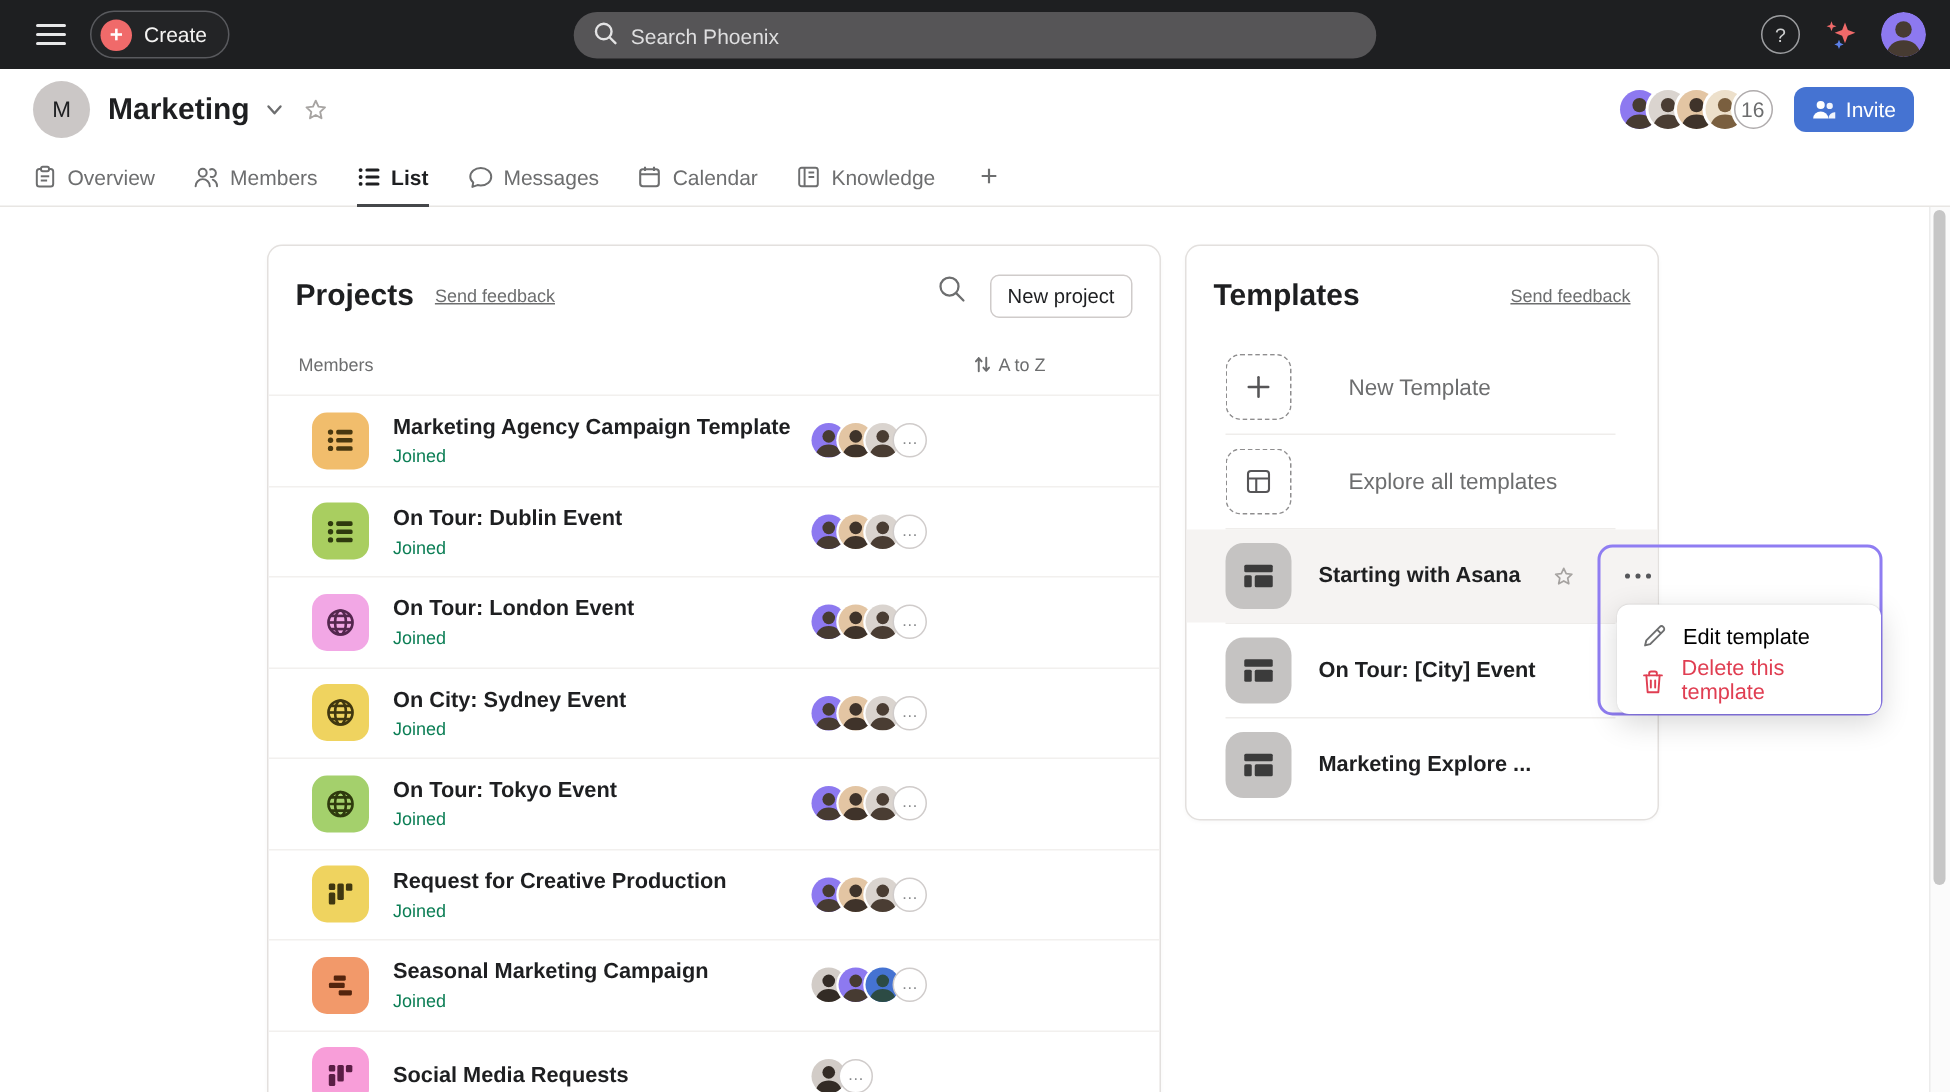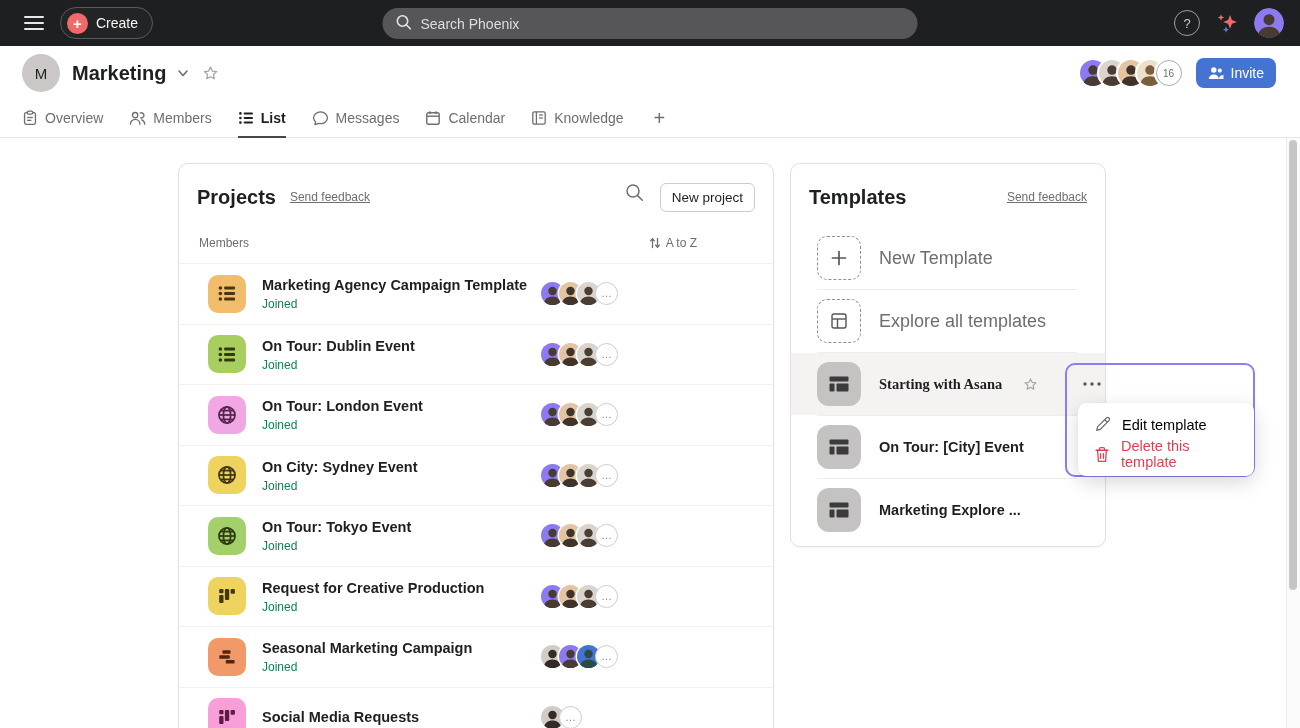--- a/index.html
+++ b/index.html
@@ -26,21 +26,21 @@
   
   .team-header { position:absolute; left:0; top:46px; width:100%; height:54px; display:flex; align-items:center; padding:0 24px 0 22px; background:#fff; }
   .team-initial { width:38px; height:38px; border-radius:50%; background:#cbc7c6; color:#1e1f21; font-size:15px; font-weight:500; display:flex; align-items:center; justify-content:center; margin-right:12px; }
   .team-title { font-size:20px; font-weight:600; color:#1e1f21; }
   .chev { margin-left:11px; color:#6d6e6f; display:flex; cursor:pointer; }
   .hstar { margin-left:13px; color:#a7a4a2; display:flex; cursor:pointer; }
   .team-right { margin-left:auto; display:flex; align-items:center; }
   .avstack { display:flex; align-items:center; }
   .avstack .avatar, .avstack .count-badge { margin-left:-7px; }
   .avstack > :first-child { margin-left:0; }
-  .count-badge { width:26px; height:26px; border-radius:50%; background:#fff; border:1px solid #afabac; box-shadow:0 0 0 2px #fff; color:#6d6e6f; font-size:10px; display:flex; align-items:center; justify-content:center; position:relative; }
+  .count-badge { width:26px; height:26px; border-radius:50%; background:#fff; border:1px solid #afabac; box-shadow:0 0 0 2px #fff; color:#6d6e6f; font-size:14px; display:flex; align-items:center; justify-content:center; position:relative; }
   .invite-btn { margin-left:14px; height:30px; display:flex; align-items:center; gap:7px; background:#4573D2; color:#fff; border:none; border-radius:8px; padding:0 12px; font-size:14px; font-family:inherit; cursor:pointer; }
 
   
   .tabs { position:absolute; left:0; top:100px; width:100%; height:38px; display:flex; align-items:stretch; gap:26px; padding:0 22px; border-bottom:1px solid #e8e6e3; background:#fff; }
   .tab { display:flex; align-items:center; gap:7px; font-size:14px; color:#6d6e6f; border-bottom:2px solid transparent; margin-bottom:-1px; cursor:pointer; }
   .tab.active { color:#1e1f21; font-weight:600; border-bottom-color:#45474a; }
   .tab-add { display:flex; align-items:center; color:#6d6e6f; font-size:20px; cursor:pointer; padding:0 4px; }
 
   
   .card { position:absolute; background:#fff; border:1px solid #e3e0de; border-radius:10px; box-shadow:0 1px 3px rgba(0,0,0,.03); }
@@ -62,25 +62,25 @@
   .ptext .nm { font-size:14.5px; font-weight:600; color:#1e1f21; line-height:18px; }
   .ptext .st { font-size:12px; color:#0D7F56; margin-top:3px; }
   .pmembers { display:flex; align-items:center; }
   .pmembers .avatar { margin-left:-5px; }
   .pmembers > :first-child { margin-left:0; }
   .more-circle { width:23px; height:23px; border-radius:50%; background:#fff; border:1px solid #d0cccb; margin-left:-5px; display:flex; align-items:center; justify-content:center; color:#87898b; font-size:11px; line-height:1; position:relative; cursor:pointer; }
 
   
   #template-list { margin-top:15px; }
   .titem { height:62px; display:flex; align-items:center; gap:18px; padding:0 18px 0 26px; cursor:pointer; }
-  .titem.highlighted { background:#f5f3f2;font-family:Liberation Serif, serif; }
+  .titem.highlighted { background:#f5f3f2; }
   .ticon { width:44px; height:44px; border-radius:12px; display:flex; align-items:center; justify-content:center; flex:none; }
   .ticon.dashed { border:1.6px dashed #8f8e8f; color:#565557; border-radius:10px; }
   .ticon.solid { background:#c5c3c2; }
-  .tlabel-muted { font-size:18px; color:#6d6e6f; }
+  .tlabel-muted { font-size:15px; color:#6d6e6f;margin-left:20px; }
   .tlabel-strong { font-size:14.5px; font-weight:600; color:#1e1f21; }
   .tstar { color:#a5a2a0; display:flex; margin-left:3px; }
   .tdivider { height:1px; background:#efedeb; margin:0 28px 0 26px; }
 
   
   .menu-outline { position:absolute; left:1065px; top:363px; width:190px; height:114px; border:2px solid #8F7DF2; border-radius:10px; z-index:20; }
   .menu-dots { position:absolute; left:15px; top:12px; color:#55565a; cursor:pointer; display:flex; }
   .menu-panel { position:absolute; left:11px; top:38px; width:176px; height:73px; background:#fff; border-radius:8px; box-shadow:0 6px 20px rgba(0,0,0,.16), 0 0 1px rgba(0,0,0,.12); padding:7px 0; display:flex; flex-direction:column; justify-content:space-evenly; }
   .menu-item { display:flex; align-items:center; gap:11px; padding:0 16px; height:29px; font-size:14.5px; cursor:pointer; background:#fff; border:none; font-family:inherit; text-align:left; }
   .menu-item .mi-icon { display:flex; color:#6d6e6f; }

